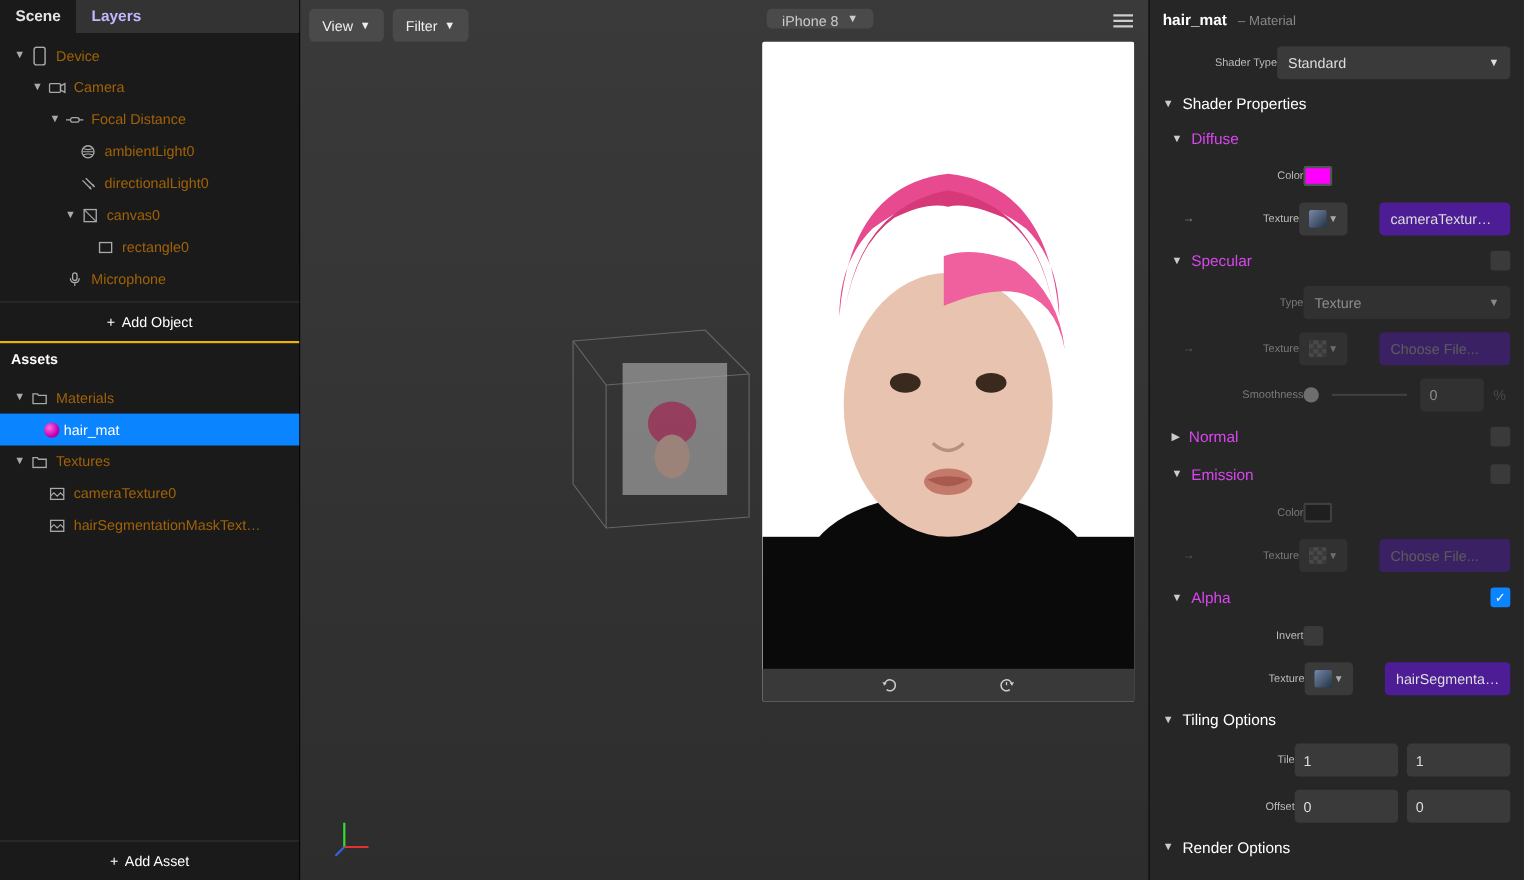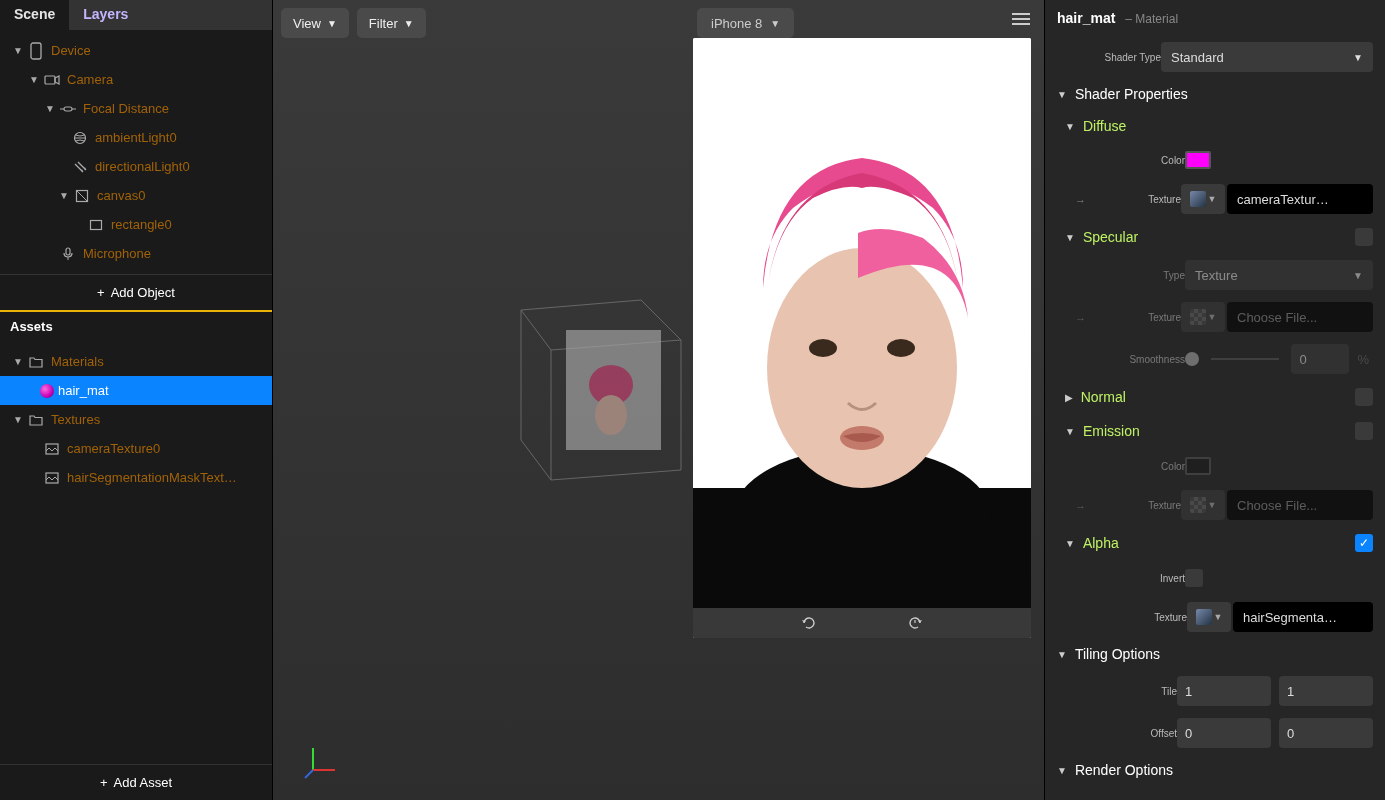--- a/index.html
+++ b/index.html
@@ -26,21 +26,21 @@
 .mat-swatch { width: 14px; height: 14px; border-radius: 50%; background: radial-gradient(circle at 35% 35%, #ff6ae0, #c800b4 60%, #6b005f); margin-right: 4px; }
 
 
 .center { flex: 1; position: relative; background: linear-gradient(180deg, #3a3a3a 0%, #2d2d2d 100%); display: flex; flex-direction: column; }
 .toolbar { position: absolute; top: 8px; left: 8px; right: 8px; display: flex; gap: 8px; z-index: 10; align-items: center; }
 .tb-btn { background: #4a4a4a; border-radius: 5px; padding: 6px 12px; color: #eee; display: flex; align-items: center; gap: 6px; cursor: pointer; height: 30px; }
 .tb-group { display: flex; background: #4a4a4a; border-radius: 5px; overflow: hidden; }
 .tb-group .tb-seg { padding: 6px 8px; height: 30px; display: flex; align-items: center; cursor: pointer; }
 .tb-seg.active { background: #0a84ff; }
 .spacer { flex: 1; }
-.device-bar { position: absolute; top: 8px; left: 424px; background: #4a4a4a; border-radius: 5px; padding: 4px 14px; display: flex; align-items: center; gap: 8px; height: 30px; z-index: 10; }
+.device-bar { position: absolute; top: 8px; left: 424px; background: #4a4a4a; border-radius: 5px; padding: 4px 14px; display: flex; align-items: flex-start; gap: 8px; height: 18px; z-index: 10; }
 .menu-icon { position: absolute; top: 12px; right: 14px; cursor: pointer; z-index: 10; }
 
 .preview-frame { position: absolute; top: 38px; left: 420px; width: 338px; height: 600px; background: #fff; border-radius: 2px; overflow: hidden; }
 .face-svg { width: 100%; height: 100%; }
 .preview-controls { position: absolute; bottom: 0; left: 0; right: 0; height: 30px; background: rgba(60,60,60,0.95); display: flex; justify-content: center; gap: 90px; align-items: center; }
 
 .scene-3d { position: absolute; top: 290px; left: 238px; width: 180px; height: 200px; opacity: 0.6; }
 
 .axis { position: absolute; bottom: 20px; left: 30px; width: 40px; height: 40px; }
 
@@ -52,28 +52,28 @@
 
 .prop-row { display: flex; align-items: center; padding: 6px 12px; min-height: 36px; }
 .prop-label { width: 104px; color: #bbb; font-size: 10px; text-align: right; }
 .prop-control { flex: 1; display: flex; gap: 4px; align-items: center; }
 
 .dropdown { background: #3a3a3a; border-radius: 4px; padding: 6px 10px; flex: 1; display: flex; justify-content: space-between; align-items: center; color: #ddd; cursor: pointer; height: 30px; }
 
 .section-header { display: flex; align-items: center; padding: 8px 12px; gap: 8px; cursor: pointer; }
 .section-header .sh-title { color: #fff; font-weight: 500; font-size: 14px; }
 .section-header.sub { padding-left: 20px; }
-.section-header.sub .sh-title { font-weight: 400; color: #bef264; }
+.section-header.sub .sh-title { font-weight: 400; color: #d946ef; }
 
 .color-swatch { width: 26px; height: 18px; border: 2px solid #555; border-radius: 2px; cursor: pointer; }
 .tex-picker { display: flex; gap: 2px; flex: 1; }
 .tex-thumb { width: 44px; height: 30px; background: #3a3a3a; border-radius: 4px; display: flex; align-items: center; justify-content: center; gap: 2px; cursor: pointer; }
 .tex-thumb .mini { width: 16px; height: 16px; background: repeating-conic-gradient(#666 0% 25%, #4a4a4a 0% 50%) 50% / 8px 8px; border-radius: 2px; }
 .tex-thumb.has-img .mini { background: linear-gradient(135deg,#78a,#234); }
-.tex-field { flex: 1; background: #000000; border-radius: 4px; padding: 6px 10px; color: #ddd; height: 30px; white-space: nowrap; overflow: hidden; text-overflow: ellipsis; display: flex; align-items: center; }
+.tex-field { flex: 1; background: #4c1d95; border-radius: 4px; padding: 6px 10px; color: #ddd; height: 30px; white-space: nowrap; overflow: hidden; text-overflow: ellipsis; display: flex; align-items: center; margin-left: 27px; }
 .tex-field.placeholder { color: #888; }
 
 .indent-1 { padding-left: 30px; }
 .indent-2 { padding-left: 36px; }
 .arrow-lead { width: 14px; color: #888; font-size: 11px; }
 
 .checkbox { width: 18px; height: 18px; border-radius: 3px; background: #3a3a3a; cursor: pointer; display: flex; align-items: center; justify-content: center; }
 .checkbox.checked { background: #0a84ff; color: #fff; font-size: 12px; }
 .checkbox.right { margin-left: auto; }
 

